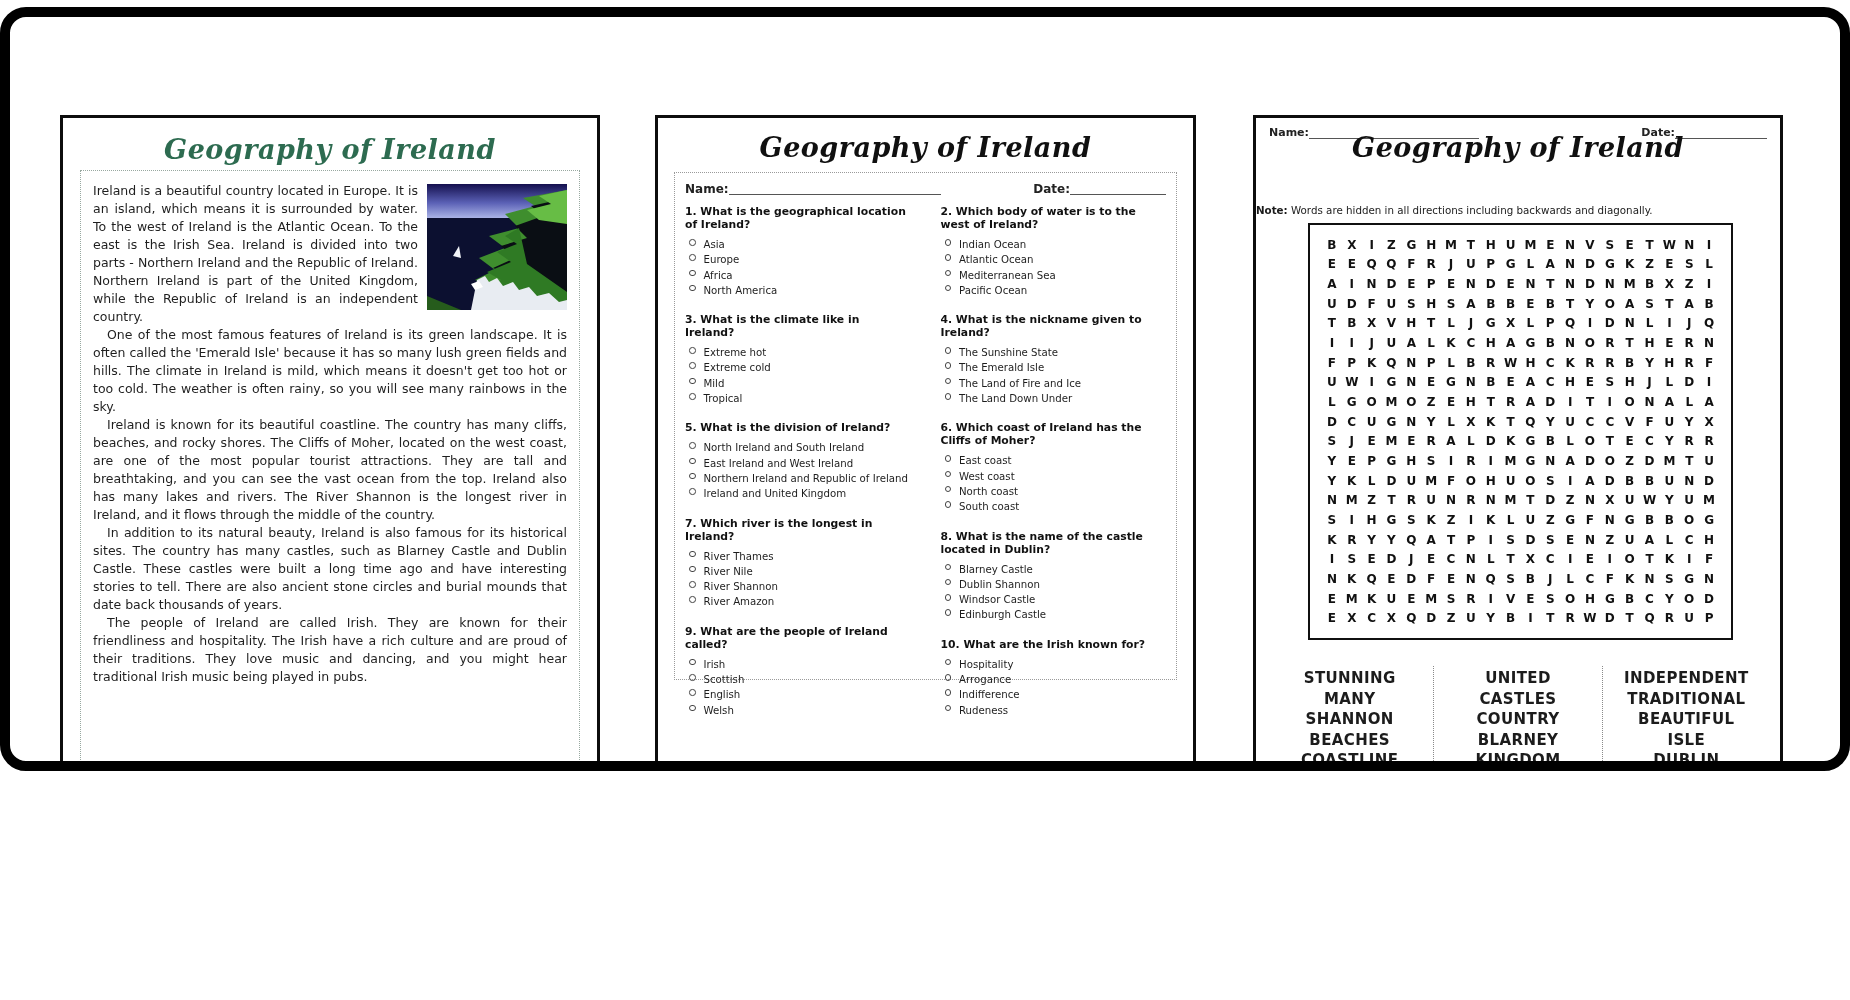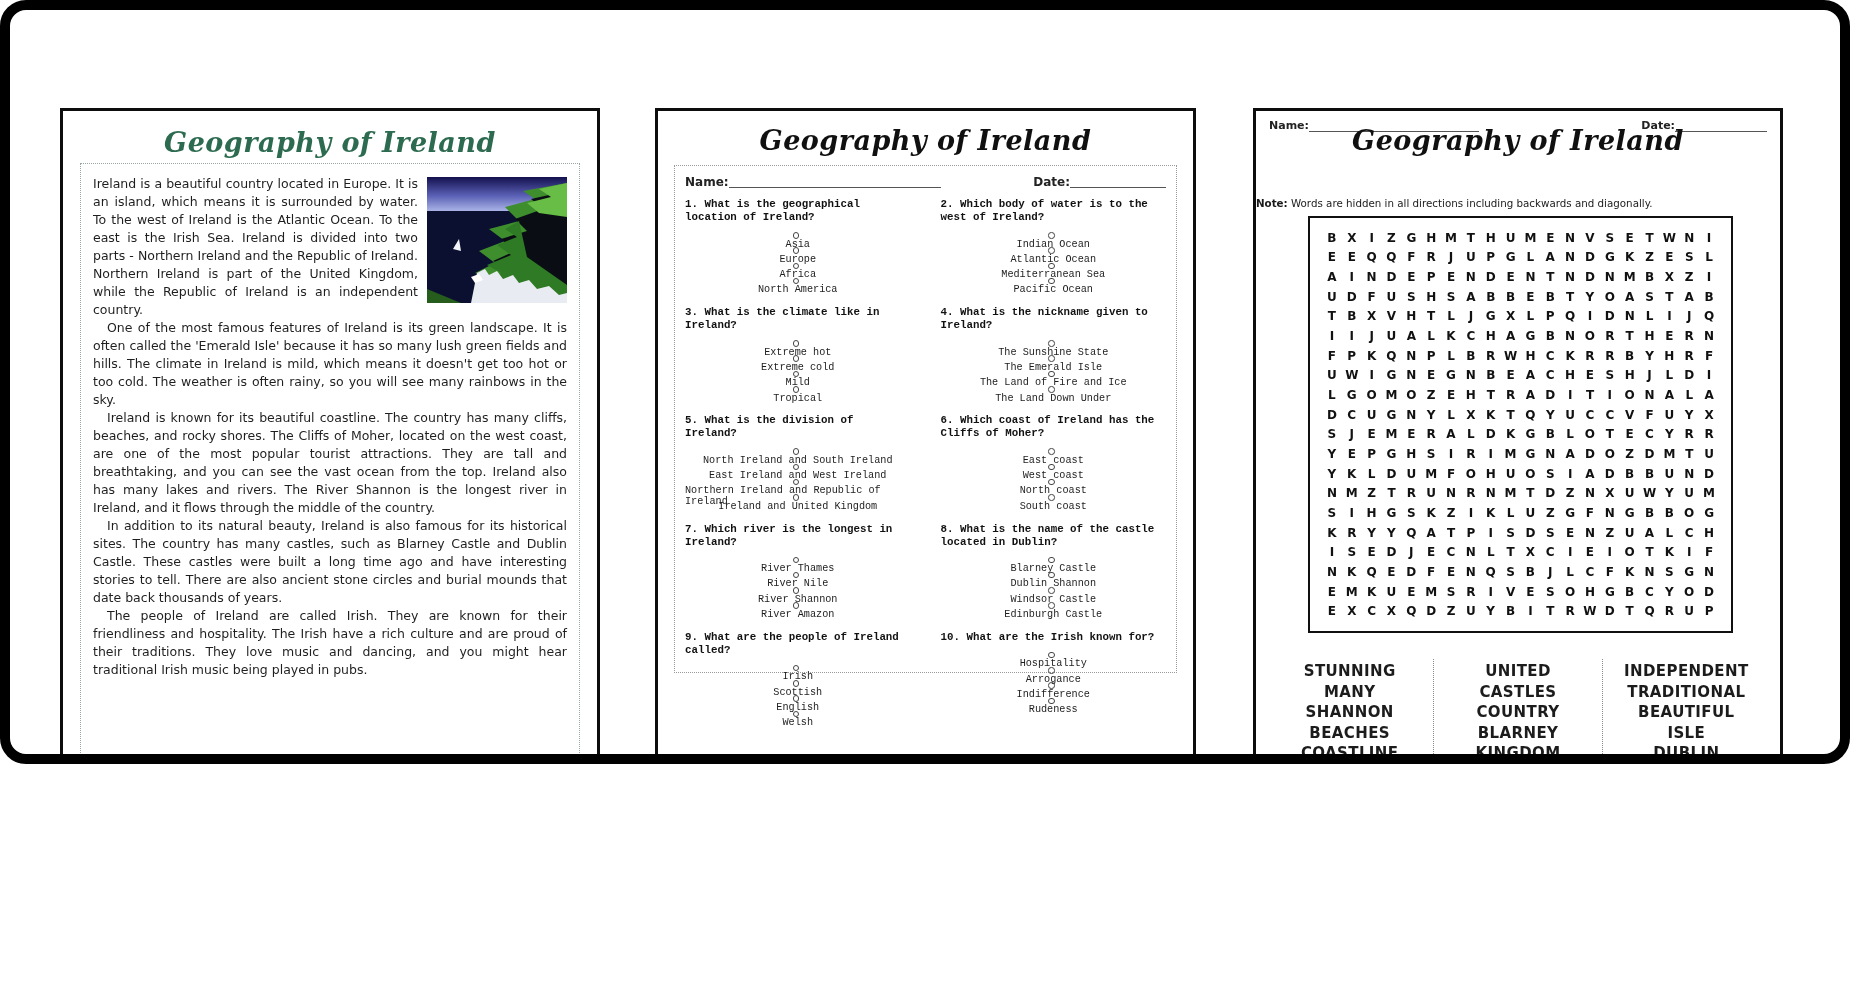--- a/index.html
+++ b/index.html
@@ -1,17 +1,17 @@
 <!DOCTYPE html>
 <html><head>
 <meta charset="utf-8">
 <style>
   html,body{margin:0;padding:0;background:#fff;}
   .canvas{position:relative;width:1850px;height:764px;background:#fff;overflow:hidden;
-          font-family:"DejaVu Sans",sans-serif;}
+          font-family:"DejaVu Sans",sans-serif;margin-top:7px;}
   .frame{position:absolute;inset:0;border:10px solid #000;border-radius:26px;pointer-events:none;z-index:50;}
 
   
   .page{position:absolute;top:108px;height:690px;background:#fff;border:3px solid #0d0d0d;box-sizing:border-box;}
   .page1{left:60px;width:540px;}
   .page2{left:655px;width:541px;}
   .page3{left:1253px;width:530px;}
 
   .script{position:absolute;left:0;right:0;text-align:center;margin:0;
           font-family:"DejaVu Serif",serif;font-style:italic;font-weight:700;
@@ -26,25 +26,25 @@
   .para.ind{text-indent:14px;}
   .cliffs{float:right;width:140px;height:126px;margin:2px 0 6px 9px;}
 
   
   .quiz-box{position:absolute;left:16px;right:16px;top:54px;height:508px;
             border:1px dotted #9a9a9a;padding:9px 10px;box-sizing:border-box;}
   .nd-row{display:flex;justify-content:space-between;align-items:flex-end;margin-bottom:9px;}
   .nd{font-size:12px;font-weight:600;color:#222;white-space:nowrap;display:flex;align-items:flex-start;}
   .line{display:inline-block;border-bottom:1.5px solid #555;height:12px;}
   .nm-line{width:212px;} .dt-line{width:96px;}
-  .qcols{display:flex;gap:30px;font-family:Liberation Mono, monospace;}
+  .qcols{display:flex;gap:30px;}
   .qcol{flex:1;}
   .qblock{margin-bottom:13px;}
   .qtitle{font-size:10.8px;font-weight:700;color:#111;margin-bottom:8px;line-height:13px;}
-  .opt{display:flex;align-items:center;height:15.3px;flex-direction:column;}
+  .opt{display:flex;align-items:flex-start;height:15.3px;}
   .bullet{width:4.5px;height:4.5px;border:1.3px solid #444;border-radius:50%;
           margin:0 8px 0 4px;flex:0 0 auto;}
   .otext{font-size:10.2px;color:#1d1d1d;}
 
   
   .ws-nd{position:absolute;top:8px;left:13px;right:13px;display:flex;justify-content:space-between;align-items:flex-end;}
   .ws-nd .nd{font-size:11px;font-weight:600;}
   .ws-nm-line{width:170px;} .ws-dt-line{width:92px;}
   .ws-title{top:36px;}
   .note{position:absolute;top:86px;left:0;right:0;margin:0;

